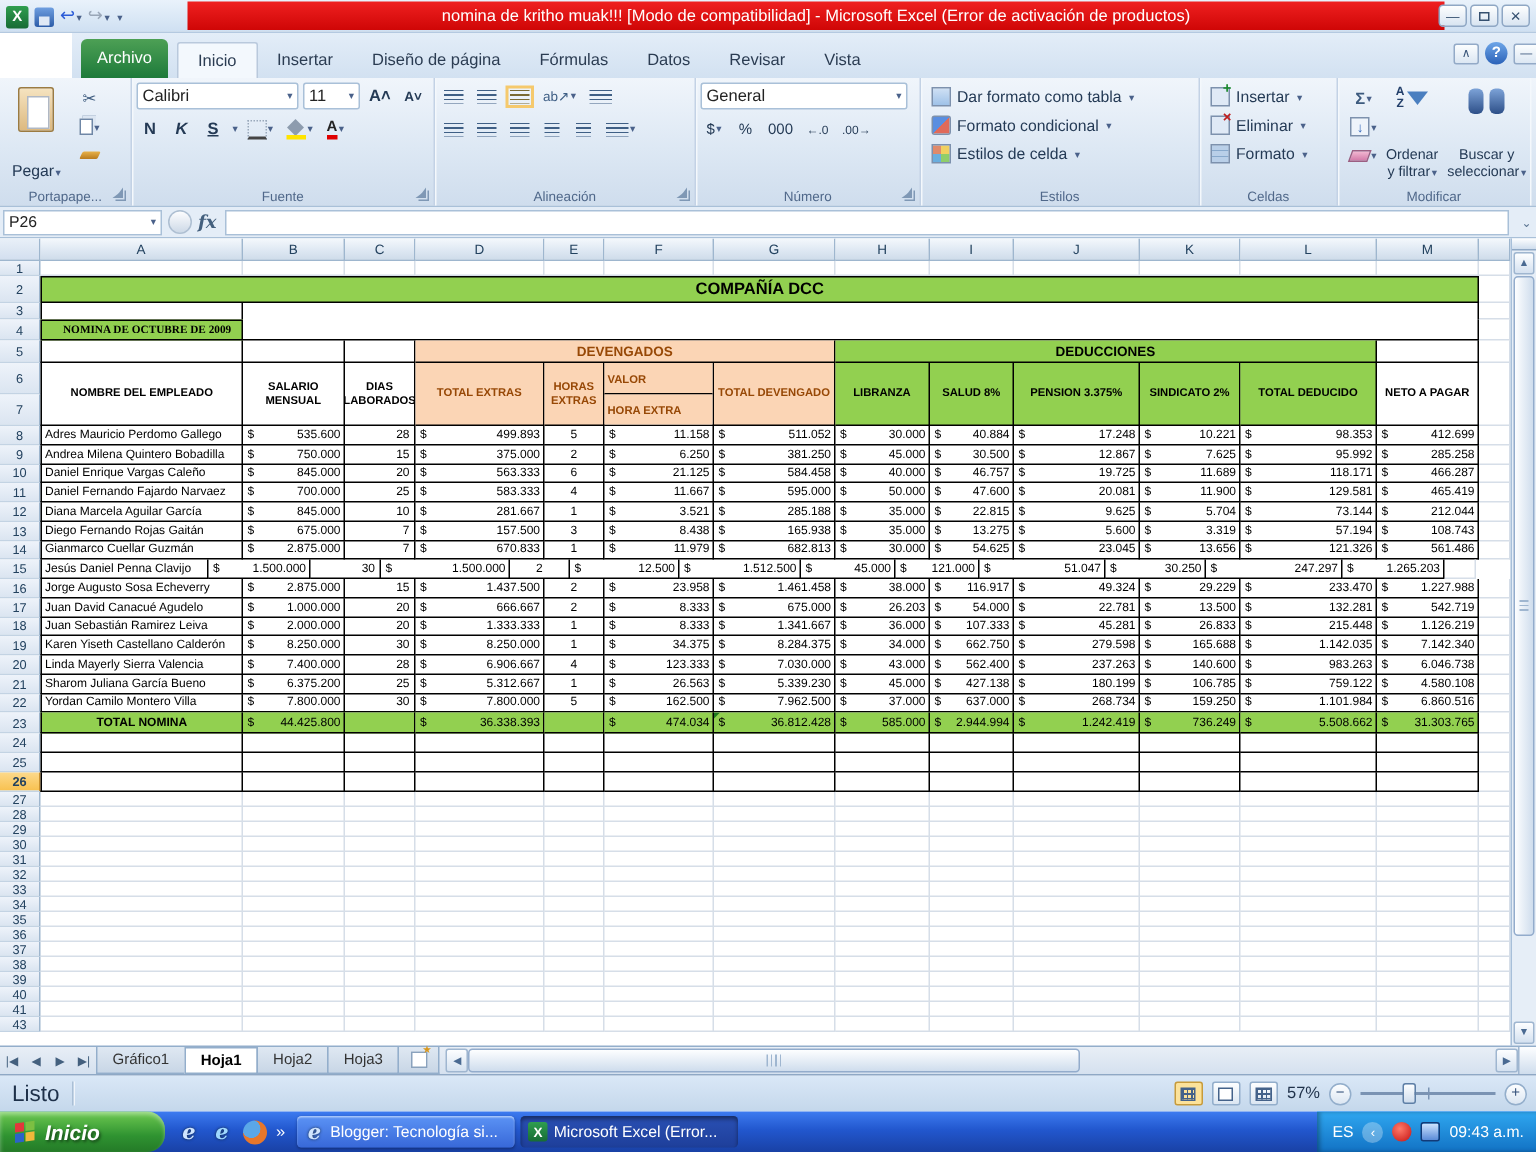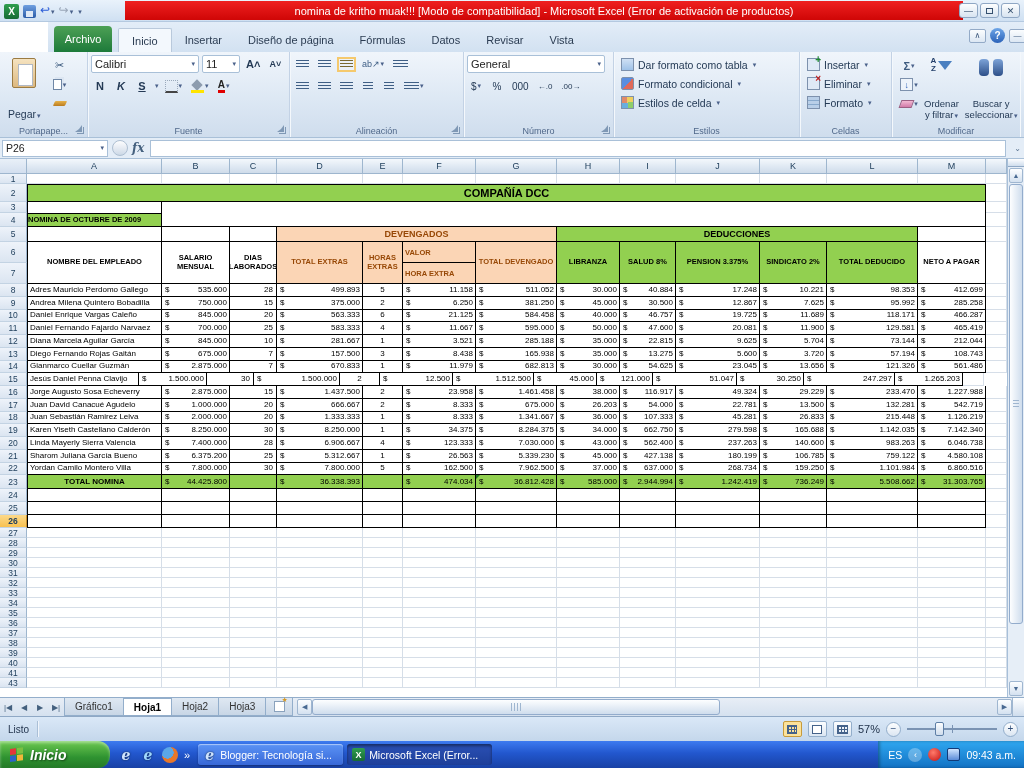--- a/index.html
+++ b/index.html
@@ -95,21 +95,21 @@
 .bl{border-left:1px solid #000;}
 .bt{border-top:1px solid #000;}
 .green{background:#92d050;}
 .peach{background:#fbd5b5;color:#974806;}
 .hcell{justify-content:center;text-align:center;font-weight:bold;font-size:7.5px;flex-direction:column;line-height:1.15;}
 .cur{justify-content:space-between;padding:0 2px 0 3px;}
 .numr{justify-content:flex-end;padding-right:3px;}
 .ctr{justify-content:center;}
 .namec{padding-left:2px;white-space:nowrap;}
 .titlec{justify-content:center;font-weight:bold;font-size:11px;}
-.subt{font-weight:bold;font-size:7.5px;padding-left:0;}
+.subt{font-weight:bold;font-size:7.5px;padding-left:14px;font-family:Liberation Serif, serif;}
 .grptitle{justify-content:center;font-weight:bold;font-size:9px;}
 .totalc{font-weight:bold;justify-content:center;font-size:8px;}
 .tri{position:absolute;width:0;height:0;border-top:4px solid #1e7a1e;border-right:4px solid transparent;}
 .stk{flex:none;display:flex;flex-direction:column;}
 .stk .half{flex:1;display:flex;align-items:center;padding-left:2px;font-weight:bold;font-size:7.5px;background:#fbd5b5;color:#974806;}
 .stk .half:first-child{border-bottom:1px solid #000;}
 
 #vscroll{left:1007px;top:159px;width:17px;height:538px;background:#e6eef7;border-left:1px solid #a7bfd9;}
 .vsplit{height:8px;background:linear-gradient(#fdfeff,#cfdded);border-bottom:1px solid #8fa8c5;}
 .sbtn{height:15px;display:flex;align-items:center;justify-content:center;font-size:7px;color:#4a6a92;background:linear-gradient(#fdfeff,#d4e1f0);border:1px solid #9fb6d0;border-radius:2px;margin:1px;}
@@ -125,21 +125,21 @@
 .sheet-ic{width:11px;height:11px;background:#fff;border:1px solid #8aa2bd;position:relative;}
 .sheet-ic::after{content:"★";position:absolute;right:-4px;top:-6px;font-size:7px;color:#d89820;}
 #hscroll{flex:1;display:flex;align-items:stretch;margin-left:4px;}
 .harr{width:15px;display:flex;align-items:center;justify-content:center;font-size:7px;color:#4a6a92;background:linear-gradient(#fdfeff,#d4e1f0);border:1px solid #9fb6d0;border-radius:2px;margin:1px 0;}
 #hthumb{width:408px;margin:1px 0;background:linear-gradient(#fdfeff,#cfdded);border:1px solid #93accc;border-radius:3px;position:relative;}
 #hthumb::after{content:"";position:absolute;top:3px;bottom:3px;left:50%;margin-left:-5px;width:10px;background:repeating-linear-gradient(to right,#9fb6d0 0 1px,rgba(0,0,0,0) 1px 3px);}
 #htrack{flex:1;}
 #tabsplit{width:12px;background:linear-gradient(#fdfeff,#cfdded);border-left:1px solid #9fb6d0;}
 
 #statusbar{left:0;top:716px;width:1024px;height:25px;background:linear-gradient(#dae8f7,#c4d7eb);border-top:1px solid #8fa8c5;display:flex;align-items:center;}
-#ready{margin-left:8px;font-size:10px;color:#1e3049;}
+#ready{margin-left:8px;font-size:15px;color:#1e3049;}
 .sdiv{width:1px;height:16px;background:#aabfd6;box-shadow:1px 0 0 #f0f5fb;margin:0 8px;}
 #sb-right{position:absolute;right:6px;display:flex;align-items:center;gap:6px;}
 .viewbtn{width:19px;height:16px;border:1px solid #93aecb;border-radius:2px;background:linear-gradient(#fdfeff,#dbe6f2);display:flex;align-items:center;justify-content:center;}
 .viewbtn.active{background:#fce29a;border-color:#c79b3b;}
 .vb-ic{width:10px;height:9px;background:repeating-linear-gradient(to right,#44628a 0 1px,rgba(0,0,0,0) 1px 3px),repeating-linear-gradient(to bottom,#44628a 0 1px,rgba(0,0,0,0) 1px 3px);border:1px solid #44628a;}
 #zoomlvl{font-size:11px;color:#1e3049;}
 .zbtn{width:15px;height:15px;border:1px solid #93aecb;border-radius:50%;background:linear-gradient(#fdfeff,#dbe6f2);display:flex;align-items:center;justify-content:center;font-size:10px;color:#33507a;line-height:1;}
 #ztrack{width:90px;height:2px;background:#7a93b3;position:relative;}
 #ztick{position:absolute;left:50%;top:-3px;width:1px;height:8px;background:#7a93b3;}
 #zthumb{position:absolute;left:28px;top:-6px;width:9px;height:14px;background:linear-gradient(#fdfeff,#cfdded);border:1px solid #5e7fa6;border-radius:2px;}
@@ -762,21 +762,21 @@
         <div class="cell bk cur" style="width: 56px;">
           <span>$</span>
           <span>13.275</span>
         </div>
         <div class="cell bk cur" style="width: 84px;">
           <span>$</span>
           <span>5.600</span>
         </div>
         <div class="cell bk cur" style="width: 67px;">
           <span>$</span>
-          <span>3.720</span>
+          <span>3.319</span>
         </div>
         <div class="cell bk cur" style="width: 91px;">
           <span>$</span>
           <span>57.194</span>
         </div>
         <div class="cell bk cur" style="width: 68px;">
           <span>$</span>
           <span>108.743</span>
         </div>
         <div class="cell gl" style="width: 21px;"></div>

